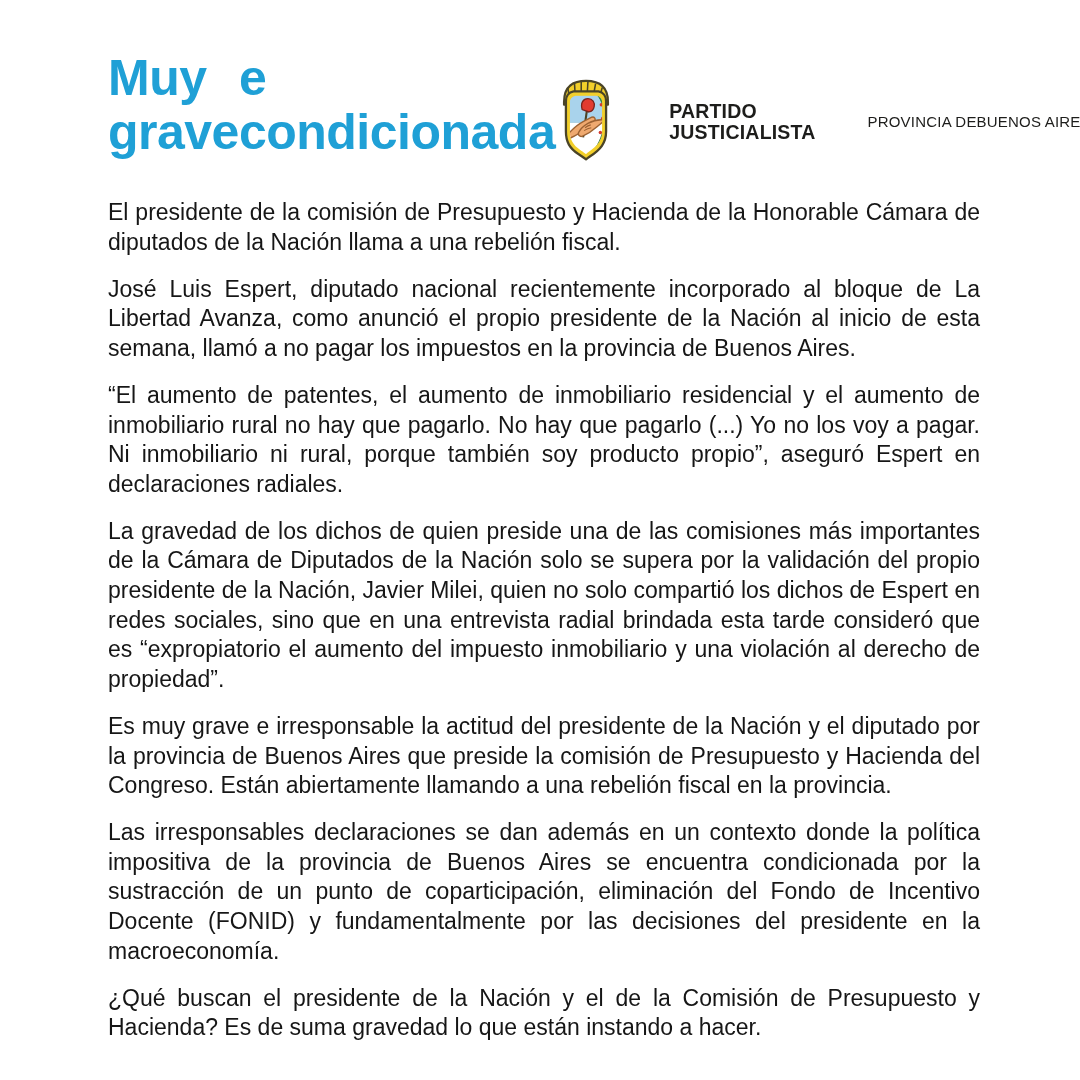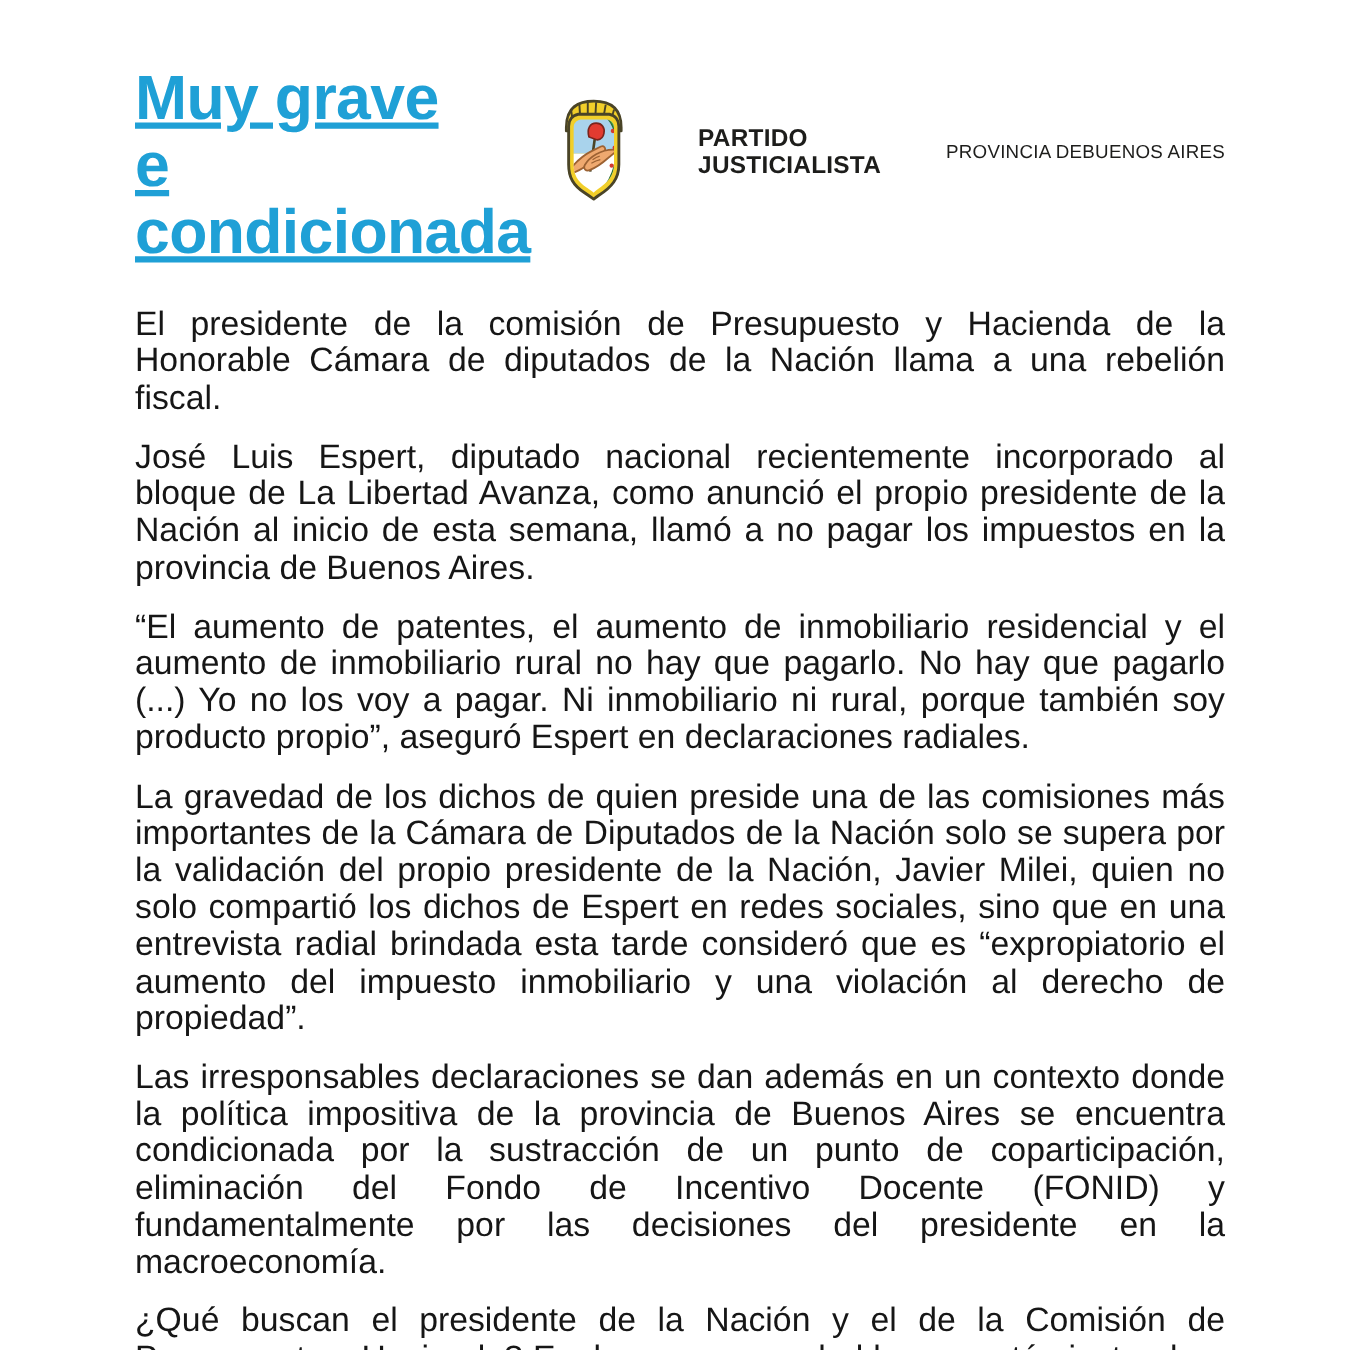--- a/index.html
+++ b/index.html
@@ -21,27 +21,26 @@
   
   .header {
     display: flex;
     justify-content: space-between;
     align-items: flex-start;
     margin-bottom: 32px;
   }
   .title {
     margin: 0;
     display: flex;
-    flex-direction: column;
+    flex-direction: row;
     font-size: 50px;
     line-height: 1.07;
     font-weight: bold;
     letter-spacing: -0.5px;
     color: #1FA0D6;
-    text-decoration: underline;
   }
   .brand {
     display: flex;
     align-items: center;
     gap: 52px;
     margin-top: 26px;
     flex-shrink: 0;
   }
   .emblem svg {
     display: block;
@@ -63,21 +62,21 @@
     font-weight: normal;
     font-size: 15px;
     line-height: 1.2;
     letter-spacing: 0.2px;
     color: #1d1d1b;
     text-transform: uppercase;
   }
   
   .statement p {
     margin: 0 0 17.5px 0;
-    font-size: 27px;
+    font-size: 23px;
     line-height: 29.6px;
     text-align: justify;
     color: #161616;
   }
   .statement p:last-child { margin-bottom: 0; }
 </style>
 </head>
 <body>
 
 <div class="page">
@@ -141,17 +140,18 @@
         <span>BUENOS AIRES</span>
       </div>
     </div>
   </header>
 
   <main class="statement">
     <p>El presidente de la comisión de Presupuesto y Hacienda de la Honorable Cámara de diputados de la Nación llama a una rebelión fiscal.</p>
     <p>José Luis Espert, diputado nacional recientemente incorporado al bloque de La Libertad Avanza, como anunció el propio presidente de la Nación al inicio de esta semana, llamó a no pagar los impuestos en la provincia de Buenos Aires.</p>
     <p>“El aumento de patentes, el aumento de inmobiliario residencial y el aumento de inmobiliario rural no hay que pagarlo. No hay que pagarlo (...) Yo no los voy a pagar. Ni inmobiliario ni rural, porque también soy producto propio”, aseguró Espert en declaraciones radiales.</p>
     <p>La gravedad de los dichos de quien preside una de las comisiones más importantes de la Cámara de Diputados de la Nación solo se supera por la validación del propio presidente de la Nación, Javier Milei, quien no solo compartió los dichos de Espert en redes sociales, sino que en una entrevista radial brindada esta tarde consideró que es “expropiatorio el aumento del impuesto inmobiliario y una violación al derecho de propiedad”.</p>
+    <p>Es muy grave e irresponsable la actitud del presidente de la Nación y el diputado por la provincia de Buenos Aires que preside la comisión de Presupuesto y Hacienda del Congreso. Están abiertamente llamando a una rebelión fiscal en la provincia.</p>
     <p>Las irresponsables declaraciones se dan además en un contexto donde la política impositiva de la provincia de Buenos Aires se encuentra condicionada por la sustracción de un punto de coparticipación, eliminación del Fondo de Incentivo Docente (FONID) y fundamentalmente por las decisiones del presidente en la macroeconomía.</p>
     <p>¿Qué buscan el presidente de la Nación y el de la Comisión de Presupuesto y Hacienda? Es de suma gravedad lo que están instando a hacer.</p>
   </main>
 
 </div>
 
 </body></html>

